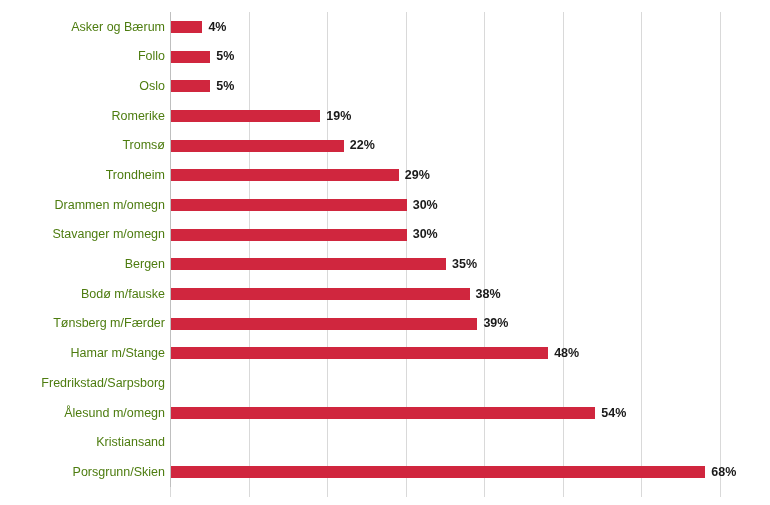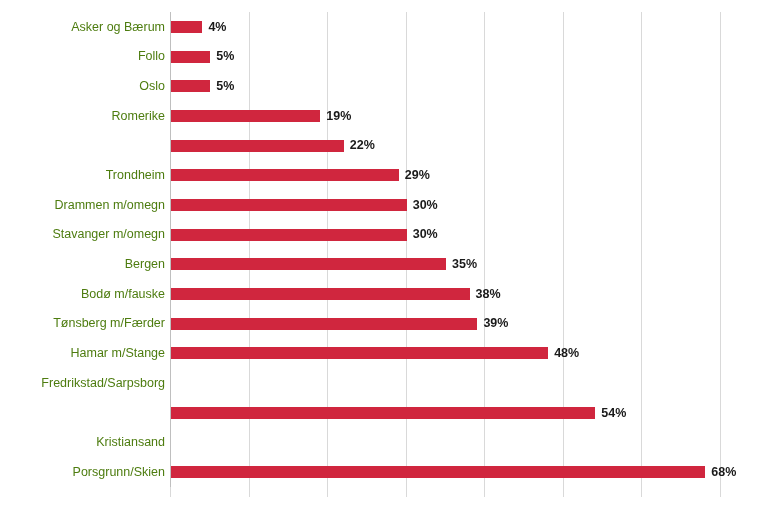--- a/index.html
+++ b/index.html
@@ -141,20 +141,21 @@
         </div>
       </div>
       <div class="bar-row" style="top: 89.0625px; height: 29.6875px;">
         <div class="cat-label">Romerike</div>
         <div class="bar-wrap">
           <div class="bar" style="width: 149.286px; background: rgb(208, 38, 62);"></div>
           <div class="bar-value">19%</div>
         </div>
       </div>
       <div class="bar-row" style="top: 118.75px; height: 29.6875px;">
+        <div class="cat-label">Tromsø</div>
         <div class="bar-wrap">
           <div class="bar" style="width: 172.857px; background: rgb(208, 38, 62);"></div>
           <div class="bar-value">22%</div>
         </div>
       </div>
       <div class="bar-row" style="top: 148.438px; height: 29.6875px;">
         <div class="cat-label">Trondheim</div>
         <div class="bar-wrap">
           <div class="bar" style="width: 227.857px; background: rgb(208, 38, 62);"></div>
           <div class="bar-value">29%</div>
@@ -199,20 +200,21 @@
         <div class="cat-label">Hamar m/Stange</div>
         <div class="bar-wrap">
           <div class="bar" style="width: 377.143px; background: rgb(208, 38, 62);"></div>
           <div class="bar-value">48%</div>
         </div>
       </div>
       <div class="bar-row" style="top: 356.25px; height: 29.6875px;">
         <div class="cat-label">Fredrikstad/Sarpsborg</div>
       </div>
       <div class="bar-row" style="top: 385.938px; height: 29.6875px;">
+        <div class="cat-label">Ålesund m/omegn</div>
         <div class="bar-wrap">
           <div class="bar" style="width: 424.286px; background: rgb(208, 38, 62);"></div>
           <div class="bar-value">54%</div>
         </div>
       </div>
       <div class="bar-row" style="top: 415.625px; height: 29.6875px;">
         <div class="cat-label">Kristiansand</div>
       </div>
       <div class="bar-row" style="top: 445.312px; height: 29.6875px;">
         <div class="cat-label">Porsgrunn/Skien</div>

